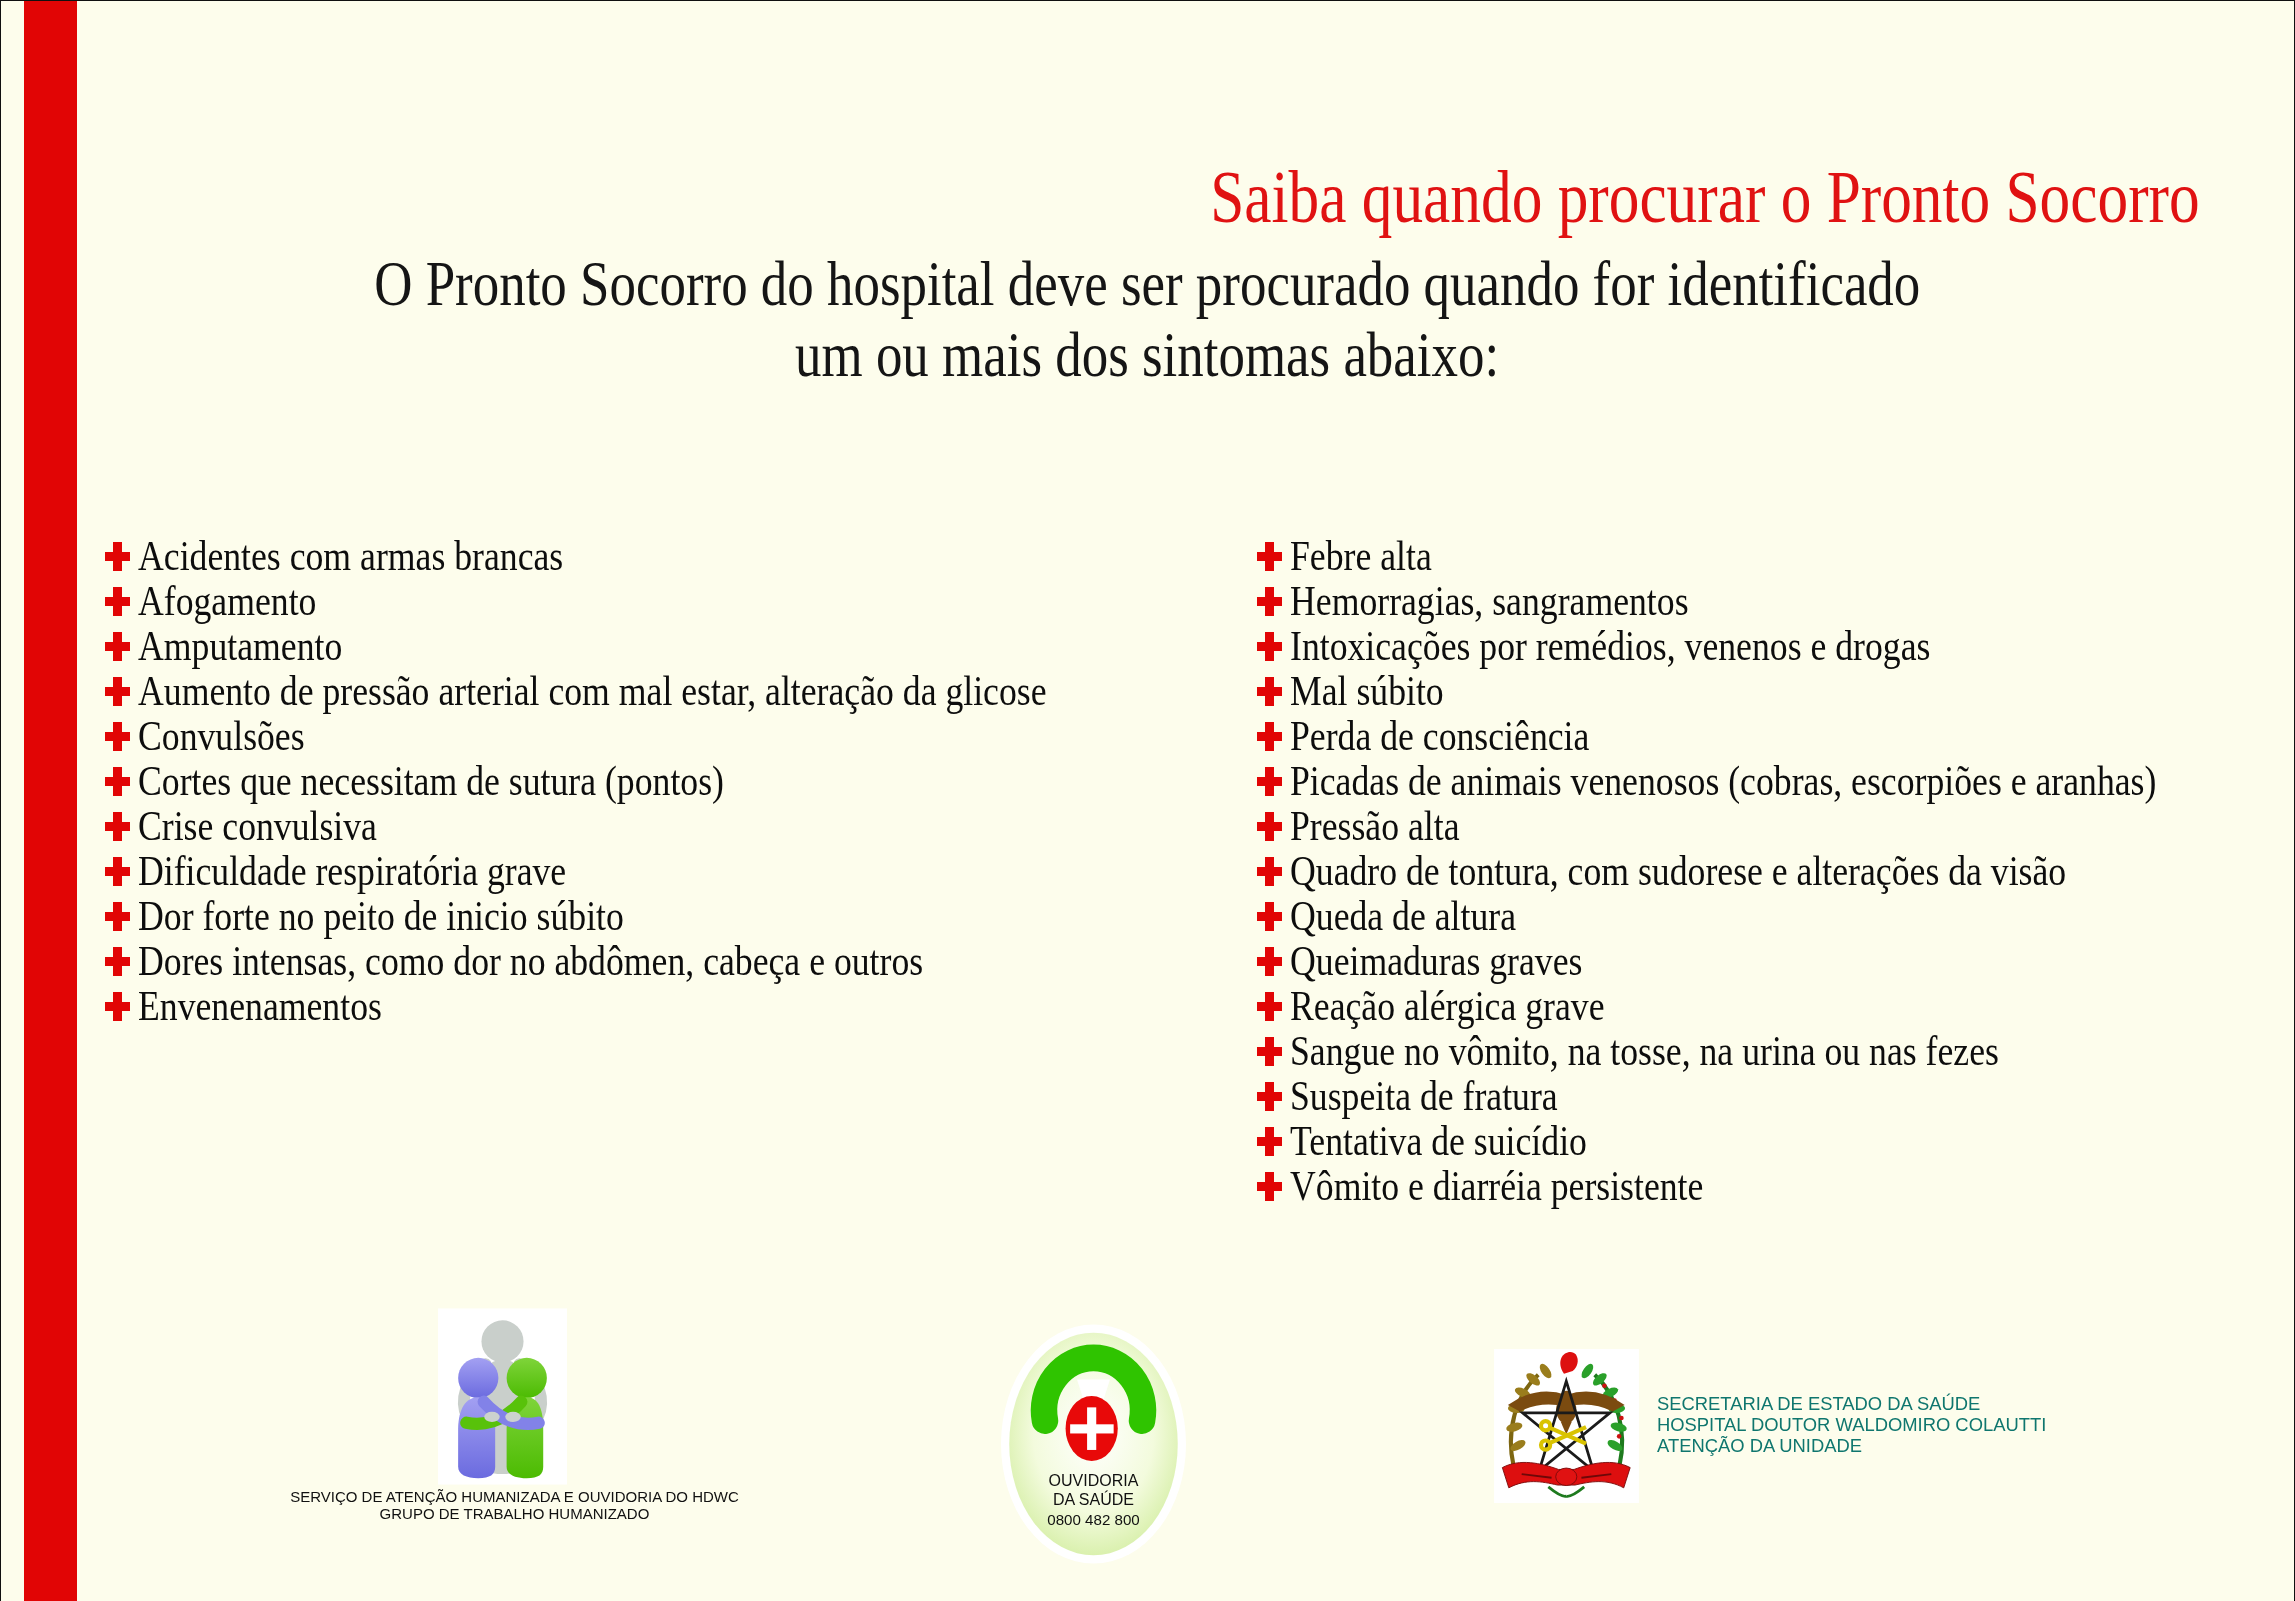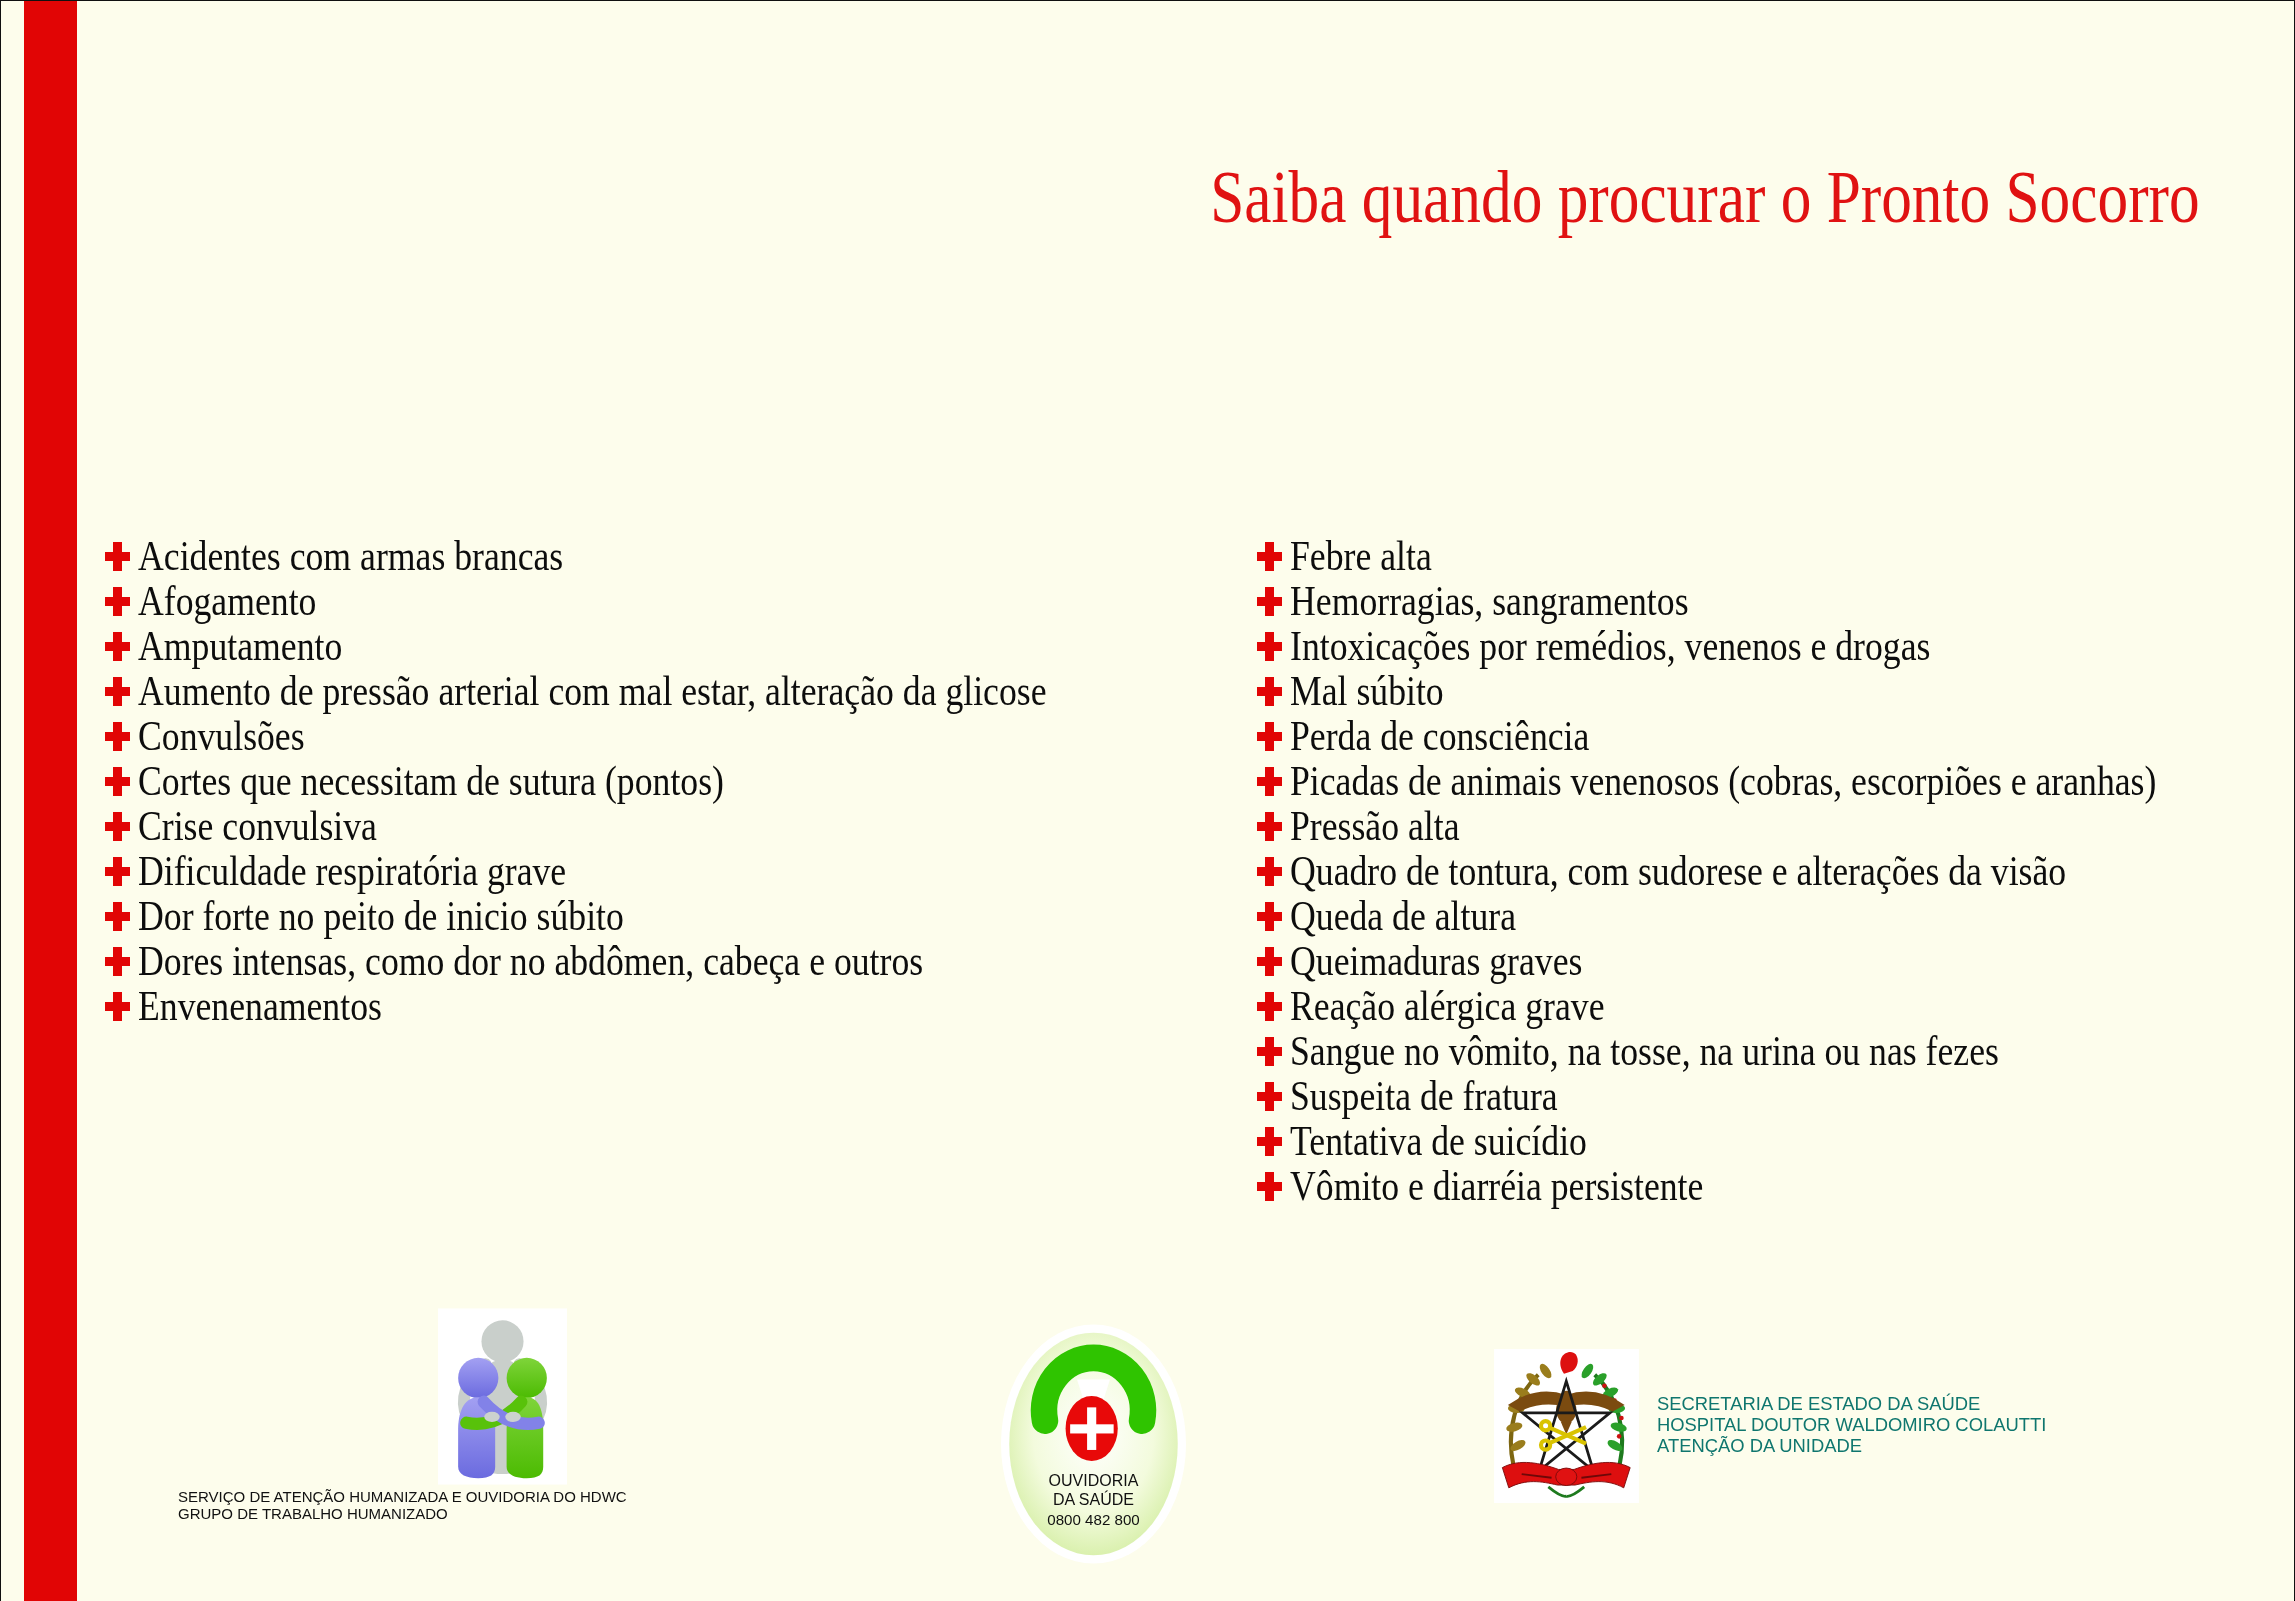--- a/index.html
+++ b/index.html
@@ -48,41 +48,46 @@
   .item-text{
     display:inline-block;transform:scaleX(.85);transform-origin:0 50%;
     font-size:42px;line-height:45px;color:var(--text-black,#0d0d0d);
     font-family:"Liberation Serif",serif;
   }
   .logo-box{position:absolute;}
   .people-logo{left:437px;top:1307px;width:129px;height:177px;}
   .oval-logo{left:1000px;top:1323px;width:185px;height:240px;}
   .coat-logo{left:1493px;top:1348px;width:145px;height:154px;}
   .caption{
-    position:absolute;left:177px;top:1487px;width:643px;
+    position:absolute;left:192px;top:1487px;width:643px;
+    text-align:center;
     font-family:"Liberation Sans",sans-serif;
     font-size:15px;line-height:17px;color:#111;
   }
   .state-text{
     position:absolute;left:1656px;top:1392px;
     font-family:"Liberation Sans",sans-serif;
     font-size:18.4px;line-height:21px;color:#0f766e;
     white-space:nowrap;
   }
   svg text{font-family:"Liberation Sans",sans-serif;}
 </style>
 </head>
 <body>
 
 <div class="page">
 
   <div class="red-bar"></div>
 
   <h1 class="title"><span class="squeeze">Saiba quando procurar o Pronto Socorro</span></h1>
 
+  <div class="subtitle">
+    <div><span class="squeeze">O Pronto Socorro do hospital deve ser procurado quando for identificado</span></div>
+    <div><span class="squeeze">um ou mais dos sintomas abaixo:</span></div>
+  </div>
 
   <ul class="list list-left">
 
 
 
   <li>
     <span class="cross"></span>
     <span class="item-text txt">Acidentes com armas brancas</span>
   </li>
 

